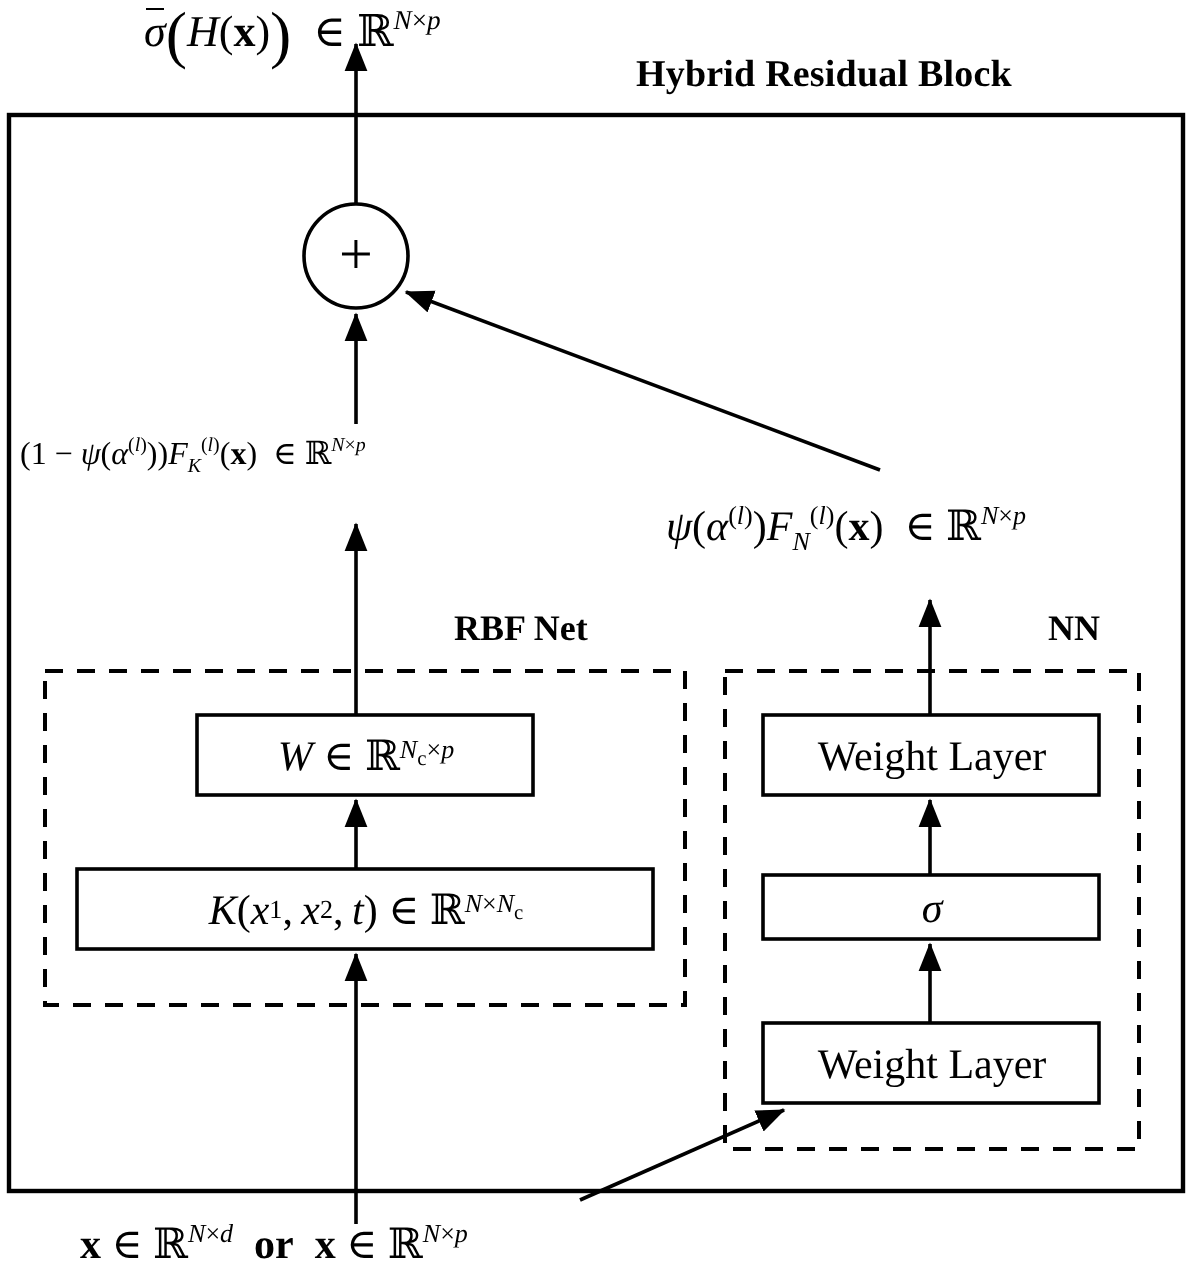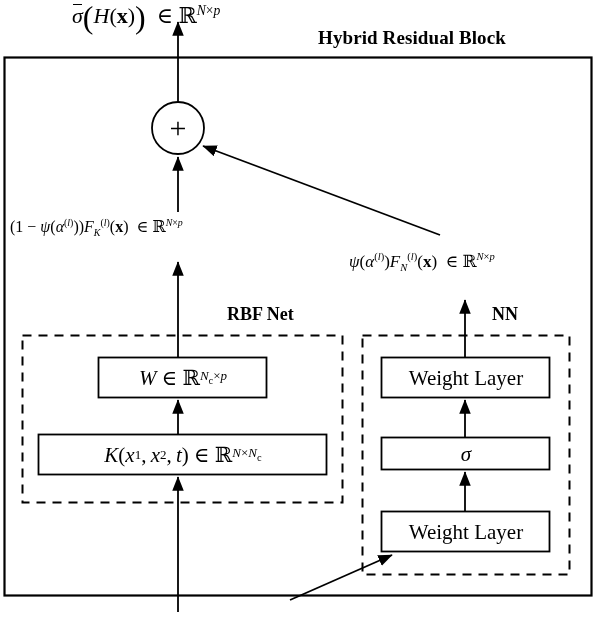--- a/index.html
+++ b/index.html
@@ -149,27 +149,27 @@
   <div class="lbl" style="left:72px; top:2px; font-size:22px;">
     <span class="ovl"><span class="bar"></span><span class="mi">σ</span></span><span class="paren-big">(</span><span class="mi">H</span><span class="mup">(</span><span class="bf">x</span><span class="mup">)</span><span class="paren-big">)</span>
     <span class="mup">&nbsp;∈&nbsp;</span><span class="bb">ℝ</span><sup><span class="it-sup">N</span>×<span class="it-sup">p</span></sup>
   </div>
 
   <div class="lbl" style="left:10px; top:219px; font-size:16px;">
     <span class="mup">(1&nbsp;−&nbsp;</span><span class="mi">ψ</span><span class="mup">(</span><span class="mi">α</span><sup><span class="mup">(</span><span class="it-sup">l</span><span class="mup">)</span></sup><span class="mup">))</span><span class="mi">F</span><sub class="it-sup">K</sub><sup><span class="mup">(</span><span class="it-sup">l</span><span class="mup">)</span></sup><span class="mup">(</span><span class="bf">x</span><span class="mup">)</span>
     <span class="mup">&nbsp;∈&nbsp;</span><span class="bb">ℝ</span><sup><span class="it-sup">N</span>×<span class="it-sup">p</span></sup>
   </div>
 
-  <div class="lbl" style="left:333px; top:253px; font-size:17px;margin-left:16px;">
+  <div class="lbl" style="left:333px; top:253px; font-size:21px;">
     <span class="mi">ψ</span><span class="mup">(</span><span class="mi">α</span><sup><span class="mup">(</span><span class="it-sup">l</span><span class="mup">)</span></sup><span class="mup">)</span><span class="mi">F</span><sub class="it-sup">N</sub><sup><span class="mup">(</span><span class="it-sup">l</span><span class="mup">)</span></sup><span class="mup">(</span><span class="bf">x</span><span class="mup">)</span>
     <span class="mup">&nbsp;∈&nbsp;</span><span class="bb">ℝ</span><sup><span class="it-sup">N</span>×<span class="it-sup">p</span></sup>
   </div>
 
   <div class="lbl grouptitle" style="left:227px; top:305px;">RBF Net</div>
-  <div class="lbl grouptitle" style="left:492px; top:305px;">NN</div>
+  <div class="lbl grouptitle" style="left:524px; top:305px;">NN</div>
 
   <div class="nodeplus" style="left:152px; top:102px; width:52px; height:52px;">+</div>
 
   <div class="boxtext" style="left:99px; top:358px; width:168px; height:40px; font-size:21px;">
     <span class="mi">W</span>
       <span class="mup">&nbsp;∈&nbsp;</span>
       <span class="bb">ℝ</span>
       <sup><span class="it-sup">N</span><sub class="mathrm" style="font-size:0.8em;">c</sub>×<span class="it-sup">p</span></sup>
   </div>
 
@@ -190,14 +190,19 @@
   </div>
 
   <div class="boxtext" style="left:382px; top:358px; width:168px; height:40px; font-size:21px;">Weight Layer</div>
 
   <div class="boxtext" style="left:382px; top:438px; width:168px; height:32px; font-size:21px;">
     <span class="mi">σ</span>
   </div>
 
   <div class="boxtext" style="left:382px; top:512px; width:168px; height:40px; font-size:21px;">Weight Layer</div>
 
+  <div class="lbl" style="left:40px; top:612px; font-size:21px;">
+    <span class="bf">x</span><span class="mup">&nbsp;∈&nbsp;</span><span class="bb">ℝ</span><sup><span class="it-sup">N</span>×<span class="it-sup">d</span></sup>
+    <span class="mup bf">&nbsp;or&nbsp;</span>
+    <span class="bf">x</span><span class="mup">&nbsp;∈&nbsp;</span><span class="bb">ℝ</span><sup><span class="it-sup">N</span>×<span class="it-sup">p</span></sup>
+  </div>
 
 </div>
 
 </body></html>

